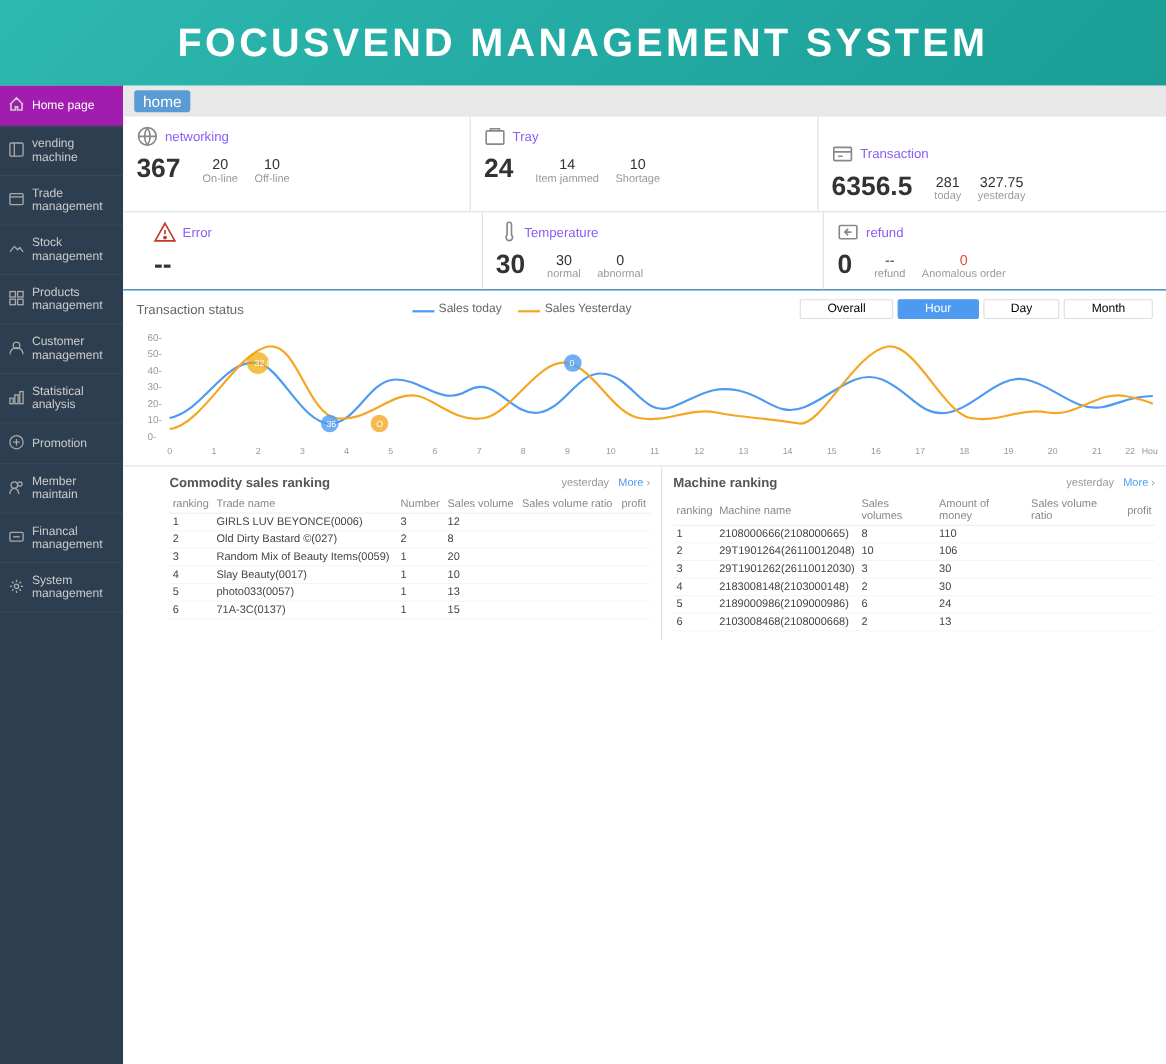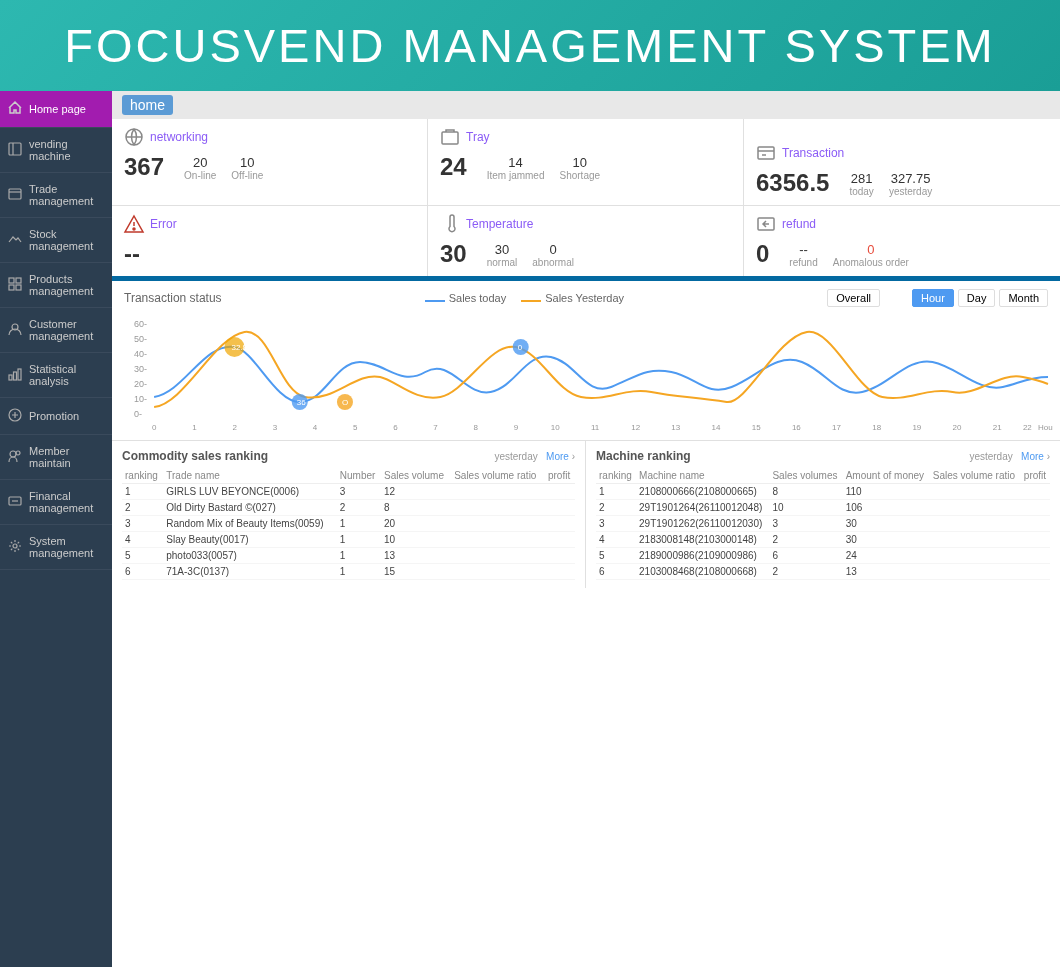--- a/index.html
+++ b/index.html
@@ -6,22 +6,22 @@
     body { font-family: Arial, sans-serif; background: #f0f0f0; width: 1060px; }
 
     
     .header {
       background: linear-gradient(135deg, #2db8b0, #1a9e96);
       text-align: center;
       padding: 18px 0;
     }
     .header h1 {
       color: #fff;
-      font-size: 47px;
-      font-weight: normal;
+      font-size: 36px;
+      font-weight: bold;
       letter-spacing: 3px;
     }
 
     
     .main-content {
       display: flex;
       background: #f5f5f5;
     }
 
     
@@ -115,21 +115,22 @@
     .stat-sub-item {
       text-align: center;
     }
     .stat-sub-val { font-size: 13px; color: #333; }
     .stat-sub-label { font-size: 10px; color: #999; }
 
     
     .stats-grid-2 {
       display: grid;
       grid-template-columns: 1fr 1fr 1fr;
-      border-bottom: 5px solid #0369a1;
+      border-bottom: 1px solid #0369a1;
+      padding-left: 16px;
     }
     .stat-card-2 {
       border-right: 1px solid #e0e0e0;
       padding: 8px 12px;
       min-height: 60px;
     }
     .stat-card-2:last-child { border-right: none; }
 
     
     .chart-area {
@@ -150,41 +151,42 @@
       font-size: 11px;
       color: #666;
     }
     .legend-line-blue { width: 20px; height: 2px; background: #4e9af1; display: inline-block; margin-right: 4px; }
     .legend-line-orange { width: 20px; height: 2px; background: #f5a623; display: inline-block; margin-right: 4px; }
     .chart-buttons {
       display: flex;
       gap: 4px;
     }
     .chart-btn {
-      padding: 2px 8px;
+      padding: 2px 24px;
       font-size: 11px;
       border: 1px solid #ddd;
       background: #fff;
       cursor: pointer;
       border-radius: 2px;
     }
-    .chart-btn.active { background: #4e9af1; color: #fff; border-color: #4e9af1; margin-left: 28px; }
+    .chart-btn.active { background: #4e9af1; color: #fff; border-color: #4e9af1; }
 
     
     .chart-svg-container {
       width: 100%;
       height: 120px;
       position: relative;
     }
 
     
     .tables-section {
       display: grid;
       grid-template-columns: 1fr 1fr;
       gap: 0;
+      margin-left: 32px;
     }
     .table-panel {
       padding: 8px 10px;
       border-right: 1px solid #e0e0e0;
     }
     .table-panel:last-child { border-right: none; }
     .table-panel-header {
       display: flex;
       justify-content: space-between;
       align-items: center;

